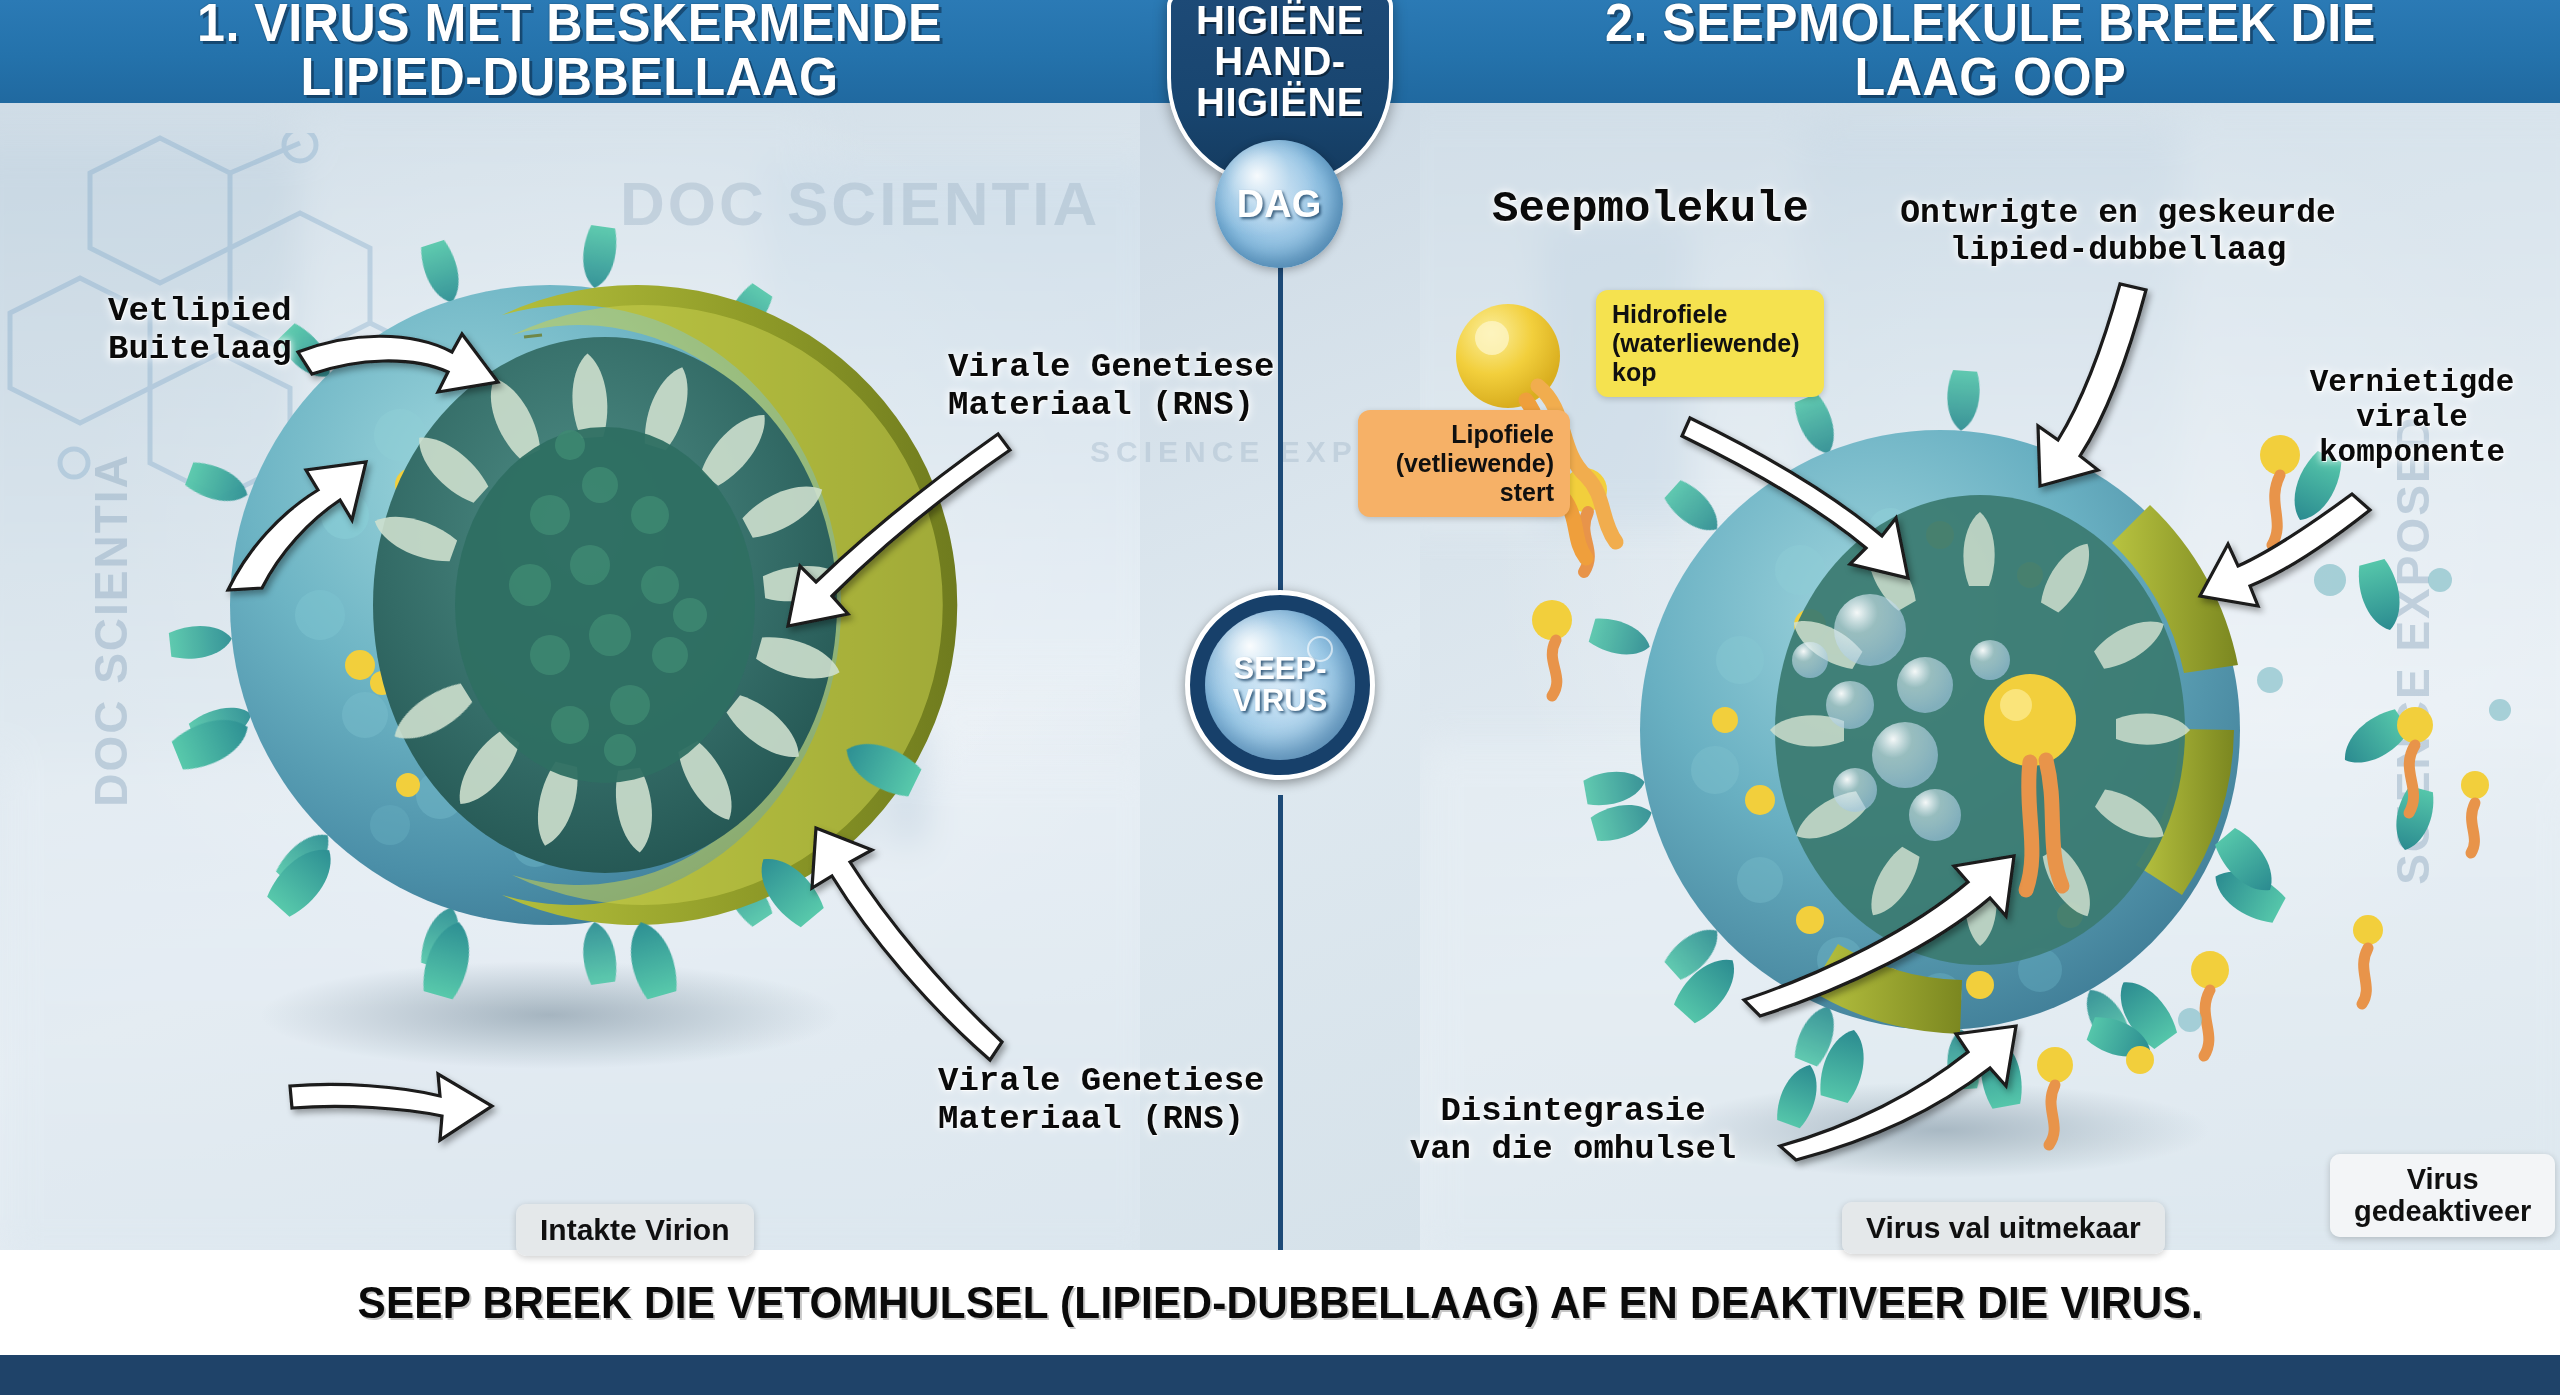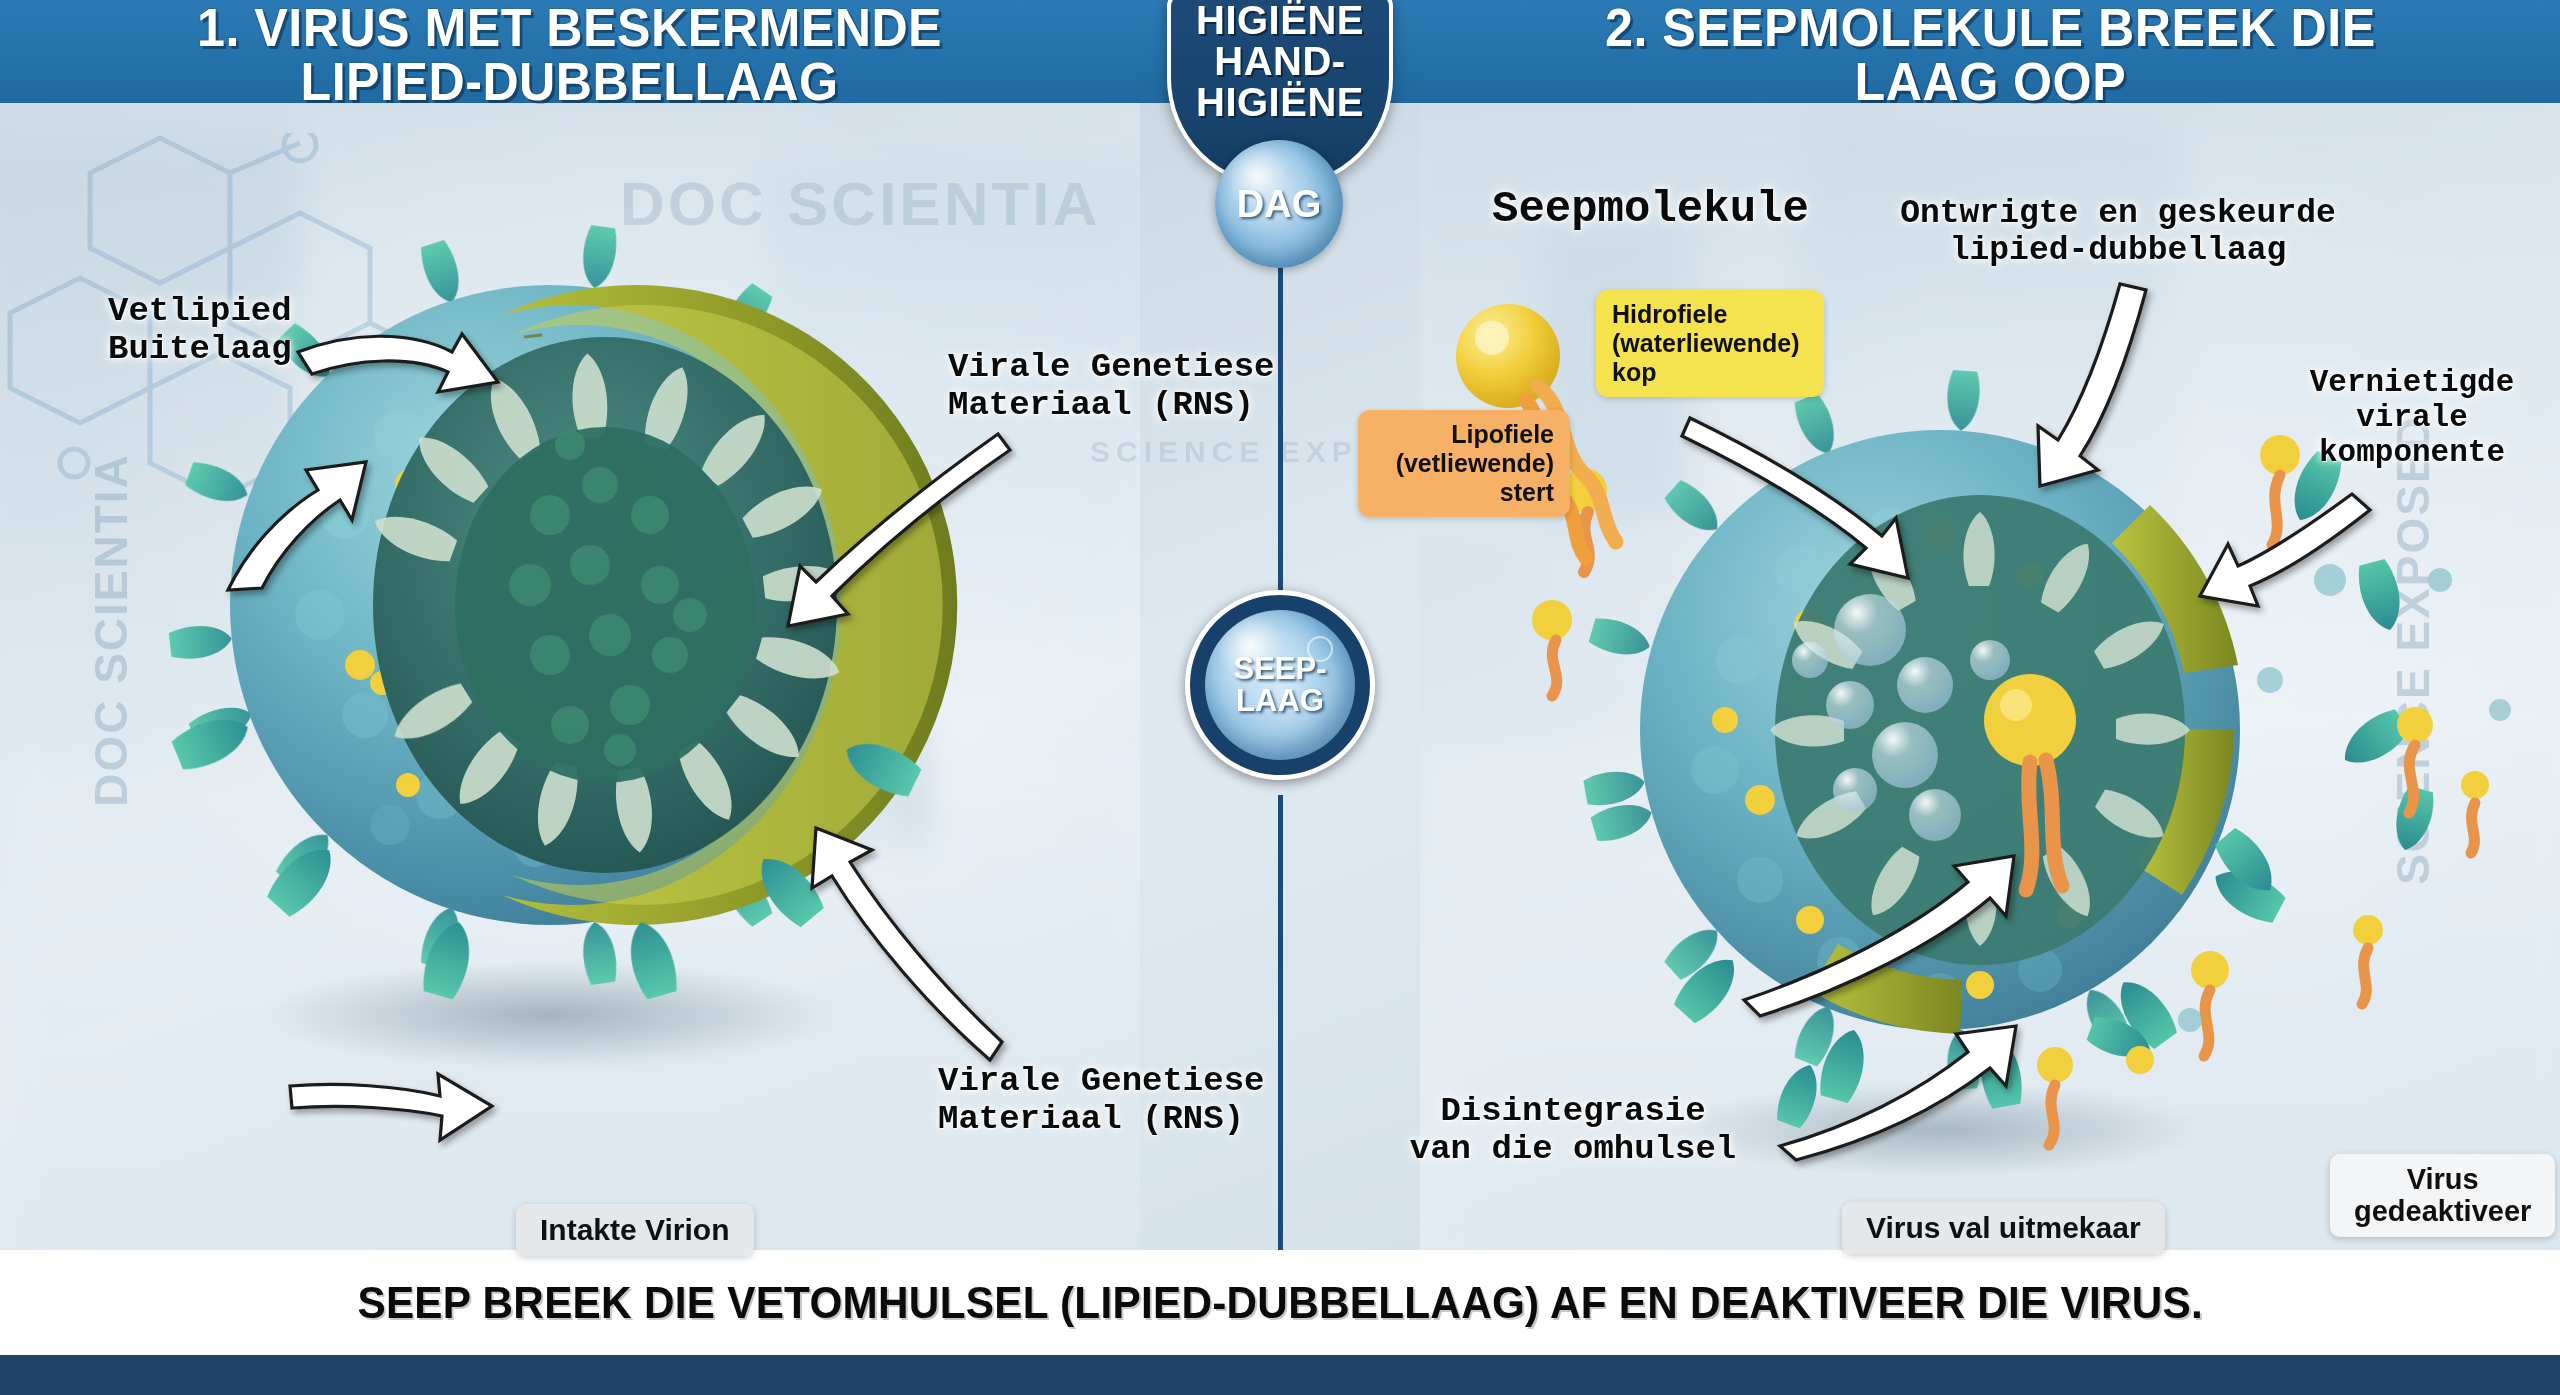--- a/index.html
+++ b/index.html
@@ -5,21 +5,21 @@
   * { margin:0; padding:0; box-sizing:border-box; }
   html,body { width:2560px; height:1395px; overflow:hidden; background:#fff;
               font-family:"Liberation Sans", sans-serif; }
 
   #stage { position:relative; width:2560px; height:1395px; overflow:hidden; }
 
   
   .hdr {
     position:absolute; top:0; height:103px;
     background:linear-gradient(180deg,#2b7ab5 0%, #2472ab 55%, #2069a0 100%);
-    display:flex; align-items:flex-start; justify-content:center;
+    display:flex; align-items:flex-end; justify-content:center;
   }
   .hdr.left  { left:0;     width:1140px; }
   .hdr.right { left:1420px; width:1140px; }
   .hdr h1 {
     color:#ffffff; font-size:54px; line-height:1.0; font-weight:bold;
     letter-spacing:0.5px; text-align:center; white-space:pre-line;
     font-family:"Liberation Sans", sans-serif;
     text-shadow: 3px 3px 0 rgba(10,40,70,.55), 0 0 2px rgba(0,0,0,.4);
     transform:scaleX(.93);
   }
@@ -217,21 +217,21 @@
     <div class="bl">HAND-</div>
     <div class="bl">HIGIËNE</div>
   </div>
   <div class="dag-bubble">
     <span>DAG</span>
   </div>
 
   <div class="seep-ring">
     <div class="seep-bubble">
       <span>SEEP-
-LAAG</span>
+VIRUS</span>
     </div>
   </div>
 
   <div class="virus-wrap" style="left:150px;top:185px;">
     <svg width="820" height="930" viewBox="0 0 820 930">
       <defs>
         <radialGradient id="bodyG" cx="38%" cy="30%" r="78%">
           <stop offset="0%" stop-color="#9fd7dd"></stop>
           <stop offset="45%" stop-color="#6db4c4"></stop>
           <stop offset="80%" stop-color="#4b8fa8"></stop>

